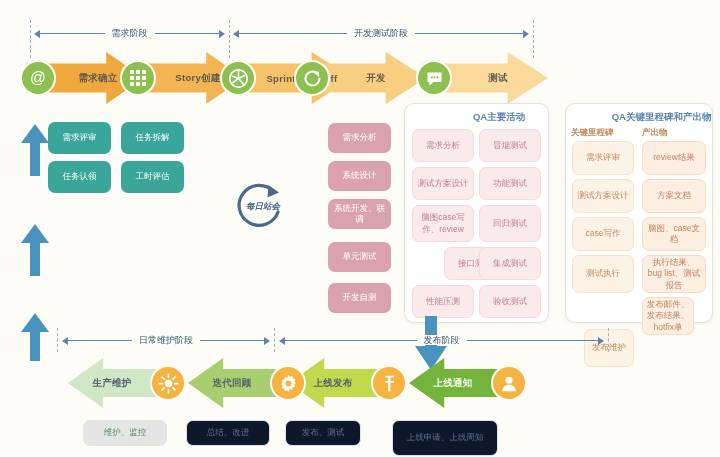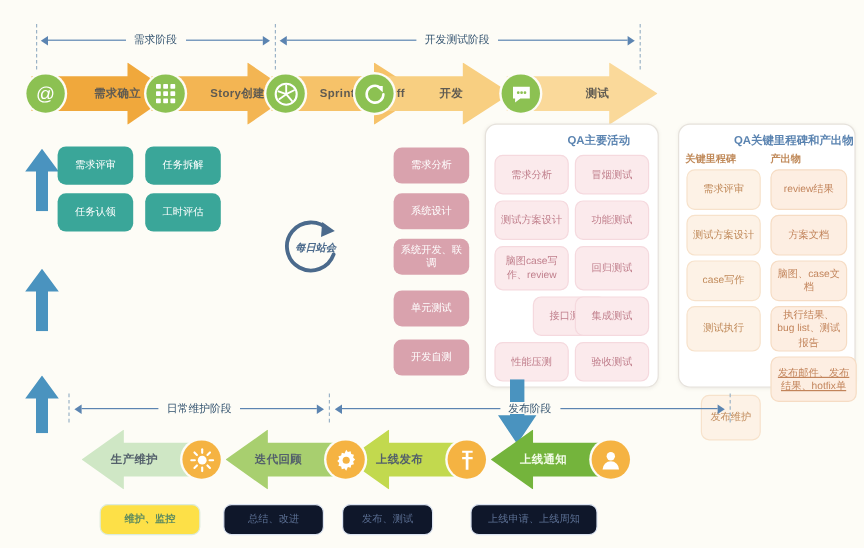--- a/index.html
+++ b/index.html
@@ -109,23 +109,22 @@
   }
   .pill.mile {
     background: #fdf2e6; color: #c08a5a;
     border: 1px solid #f7e2cb;
   }
   .pill.out {
     background: #fdeee2; color: #c2845b;
     border: 1px solid #f6dcc4;
   }
   .pill.green-out {
-    background: #fde047; color: #5c8a5f;
+    background: #e5e5e5; color: #5c8a5f;
     border: 1px solid #dcebdd;
-    font-weight: bold;
   }
   .pill.blue-out {
     background: #0f172a; color: #5b6f93;
     border: 1px solid #dbe3f1;
   }
 
   
   .panel {
     position: absolute;
     background: #ffffff;
@@ -379,21 +378,21 @@
     <div class="pill mile" style="left:6px; top:151px; width:62px; height:38px;">
       <span>测试执行</span>
     </div>
     <div class="pill out" style="left:76px; top:151px; width:64px; height:38px;">
       <span>执行结果、bug list、测试报告</span>
     </div>
 
     <div class="pill mile" style="left:18px; top:193px; width:50px; height:38px;margin-top:32px;">
       <span>发布维护</span>
     </div>
-    <div class="pill out" style="left:76px; top:193px; width:72px; height:38px;text-decoration:underline;">
+    <div class="pill out" style="left:76px; top:193px; width:52px; height:38px;">
       <span>发布邮件、发布结果、hotfix单</span>
     </div>
   </div>
 
   <div class="downarrow" style="left:414px; top:316px; width:34px; height:54px;">
     <svg width="34" height="54" viewBox="0 0 34 54">
         <path d="M17 54 L33 30 L23 30 L23 0 L11 0 L11 30 L1 30 Z" fill="#4a93bf"></path>
       </svg>
   </div>
 
@@ -469,17 +468,17 @@
 
   <div class="pill green-out" style="left:83px; top:420px; width:84px; height:26px;">
     <span>维护、监控</span>
   </div>
   <div class="pill blue-out" style="left:186px; top:420px; width:84px; height:26px;">
     <span>总结、改进</span>
   </div>
   <div class="pill blue-out" style="left:285px; top:420px; width:76px; height:26px;">
     <span>发布、测试</span>
   </div>
-  <div class="pill blue-out" style="left:392px; top:420px; width:106px; height:26px;">
+  <div class="pill blue-out" style="left:392px; top:420px; width:106px; height:36px;">
     <span>上线申请、上线周知</span>
   </div>
 
 </div>
 
 </body></html>

